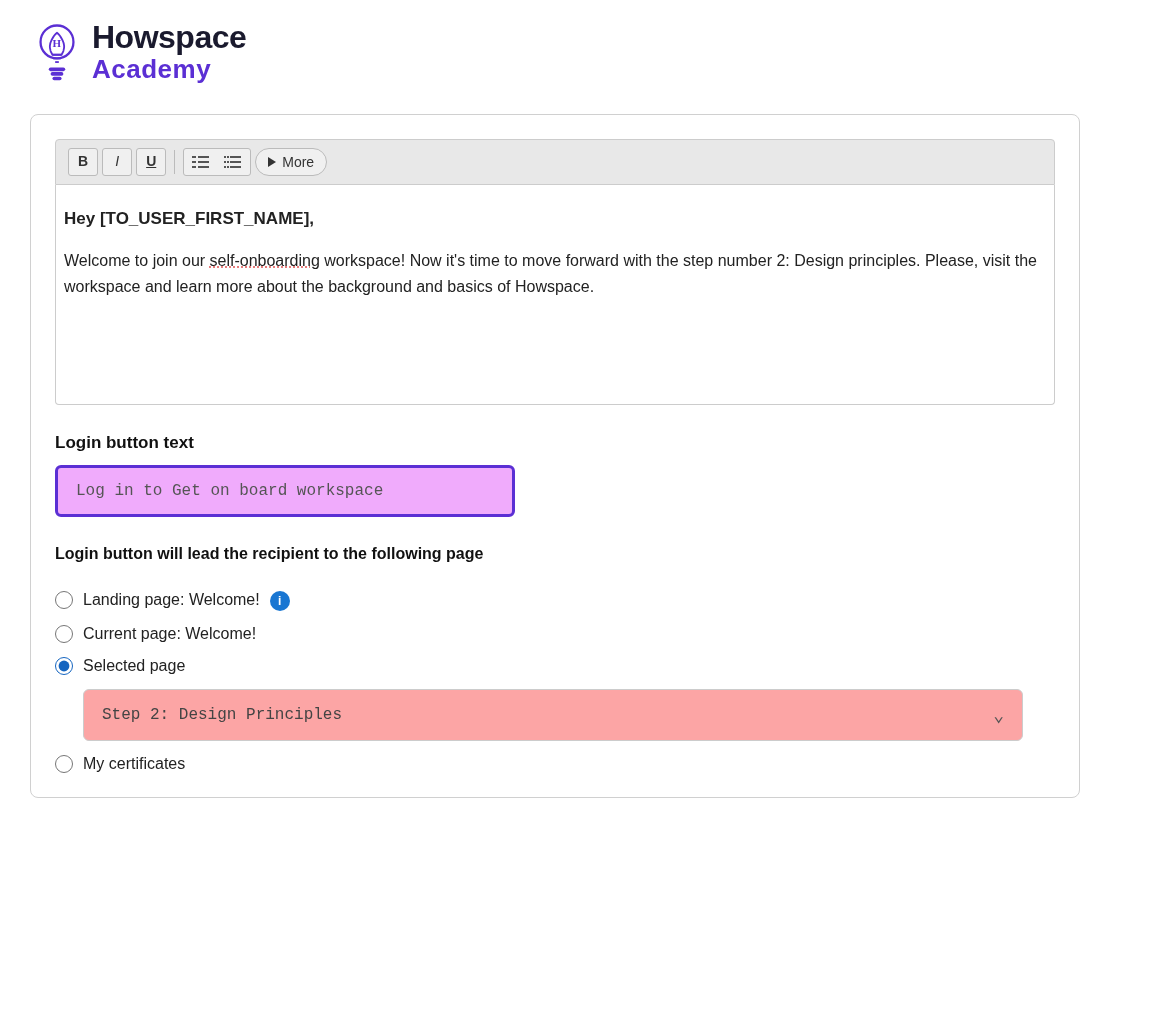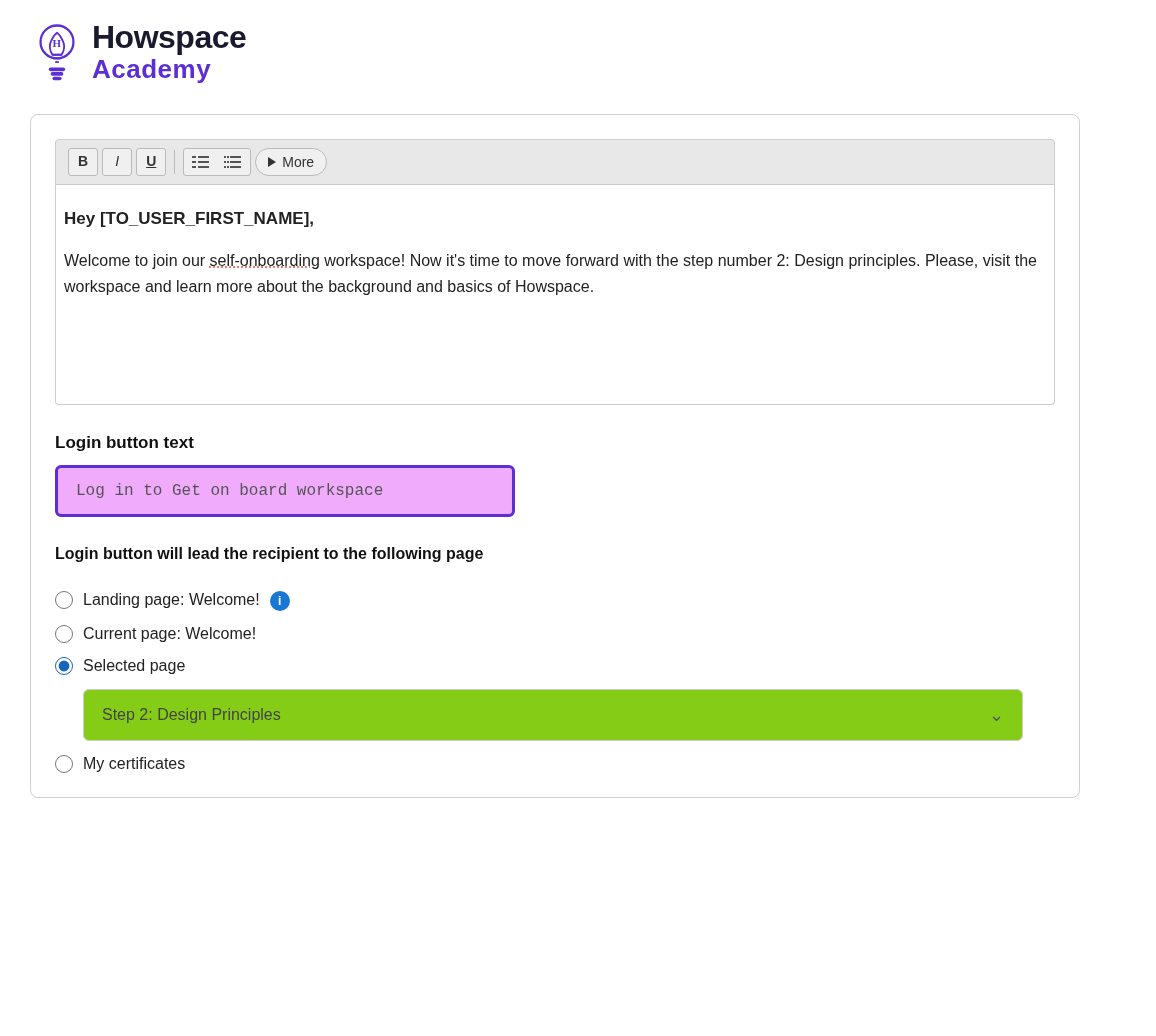--- a/index.html
+++ b/index.html
@@ -226,25 +226,26 @@
     .dropdown-select {
       border: 1px solid #ccc;
       border-radius: 6px;
       padding: 14px 18px;
       font-size: 16px;
       color: #444;
       width: 100%;
       max-width: 940px;
       margin-left: 28px;
       margin-bottom: 14px;
-      background: #84cc16;
+      background: #fca5a5;
       display: flex;
       align-items: center;
       justify-content: space-between;
       cursor: pointer;
+      font-family: Liberation Mono, monospace;
     }
     .dropdown-arrow {
       font-size: 18px;
       color: #555;
     }
 
     .my-certificates-option {
       display: flex;
       align-items: flex-end;
       gap: 10px;

